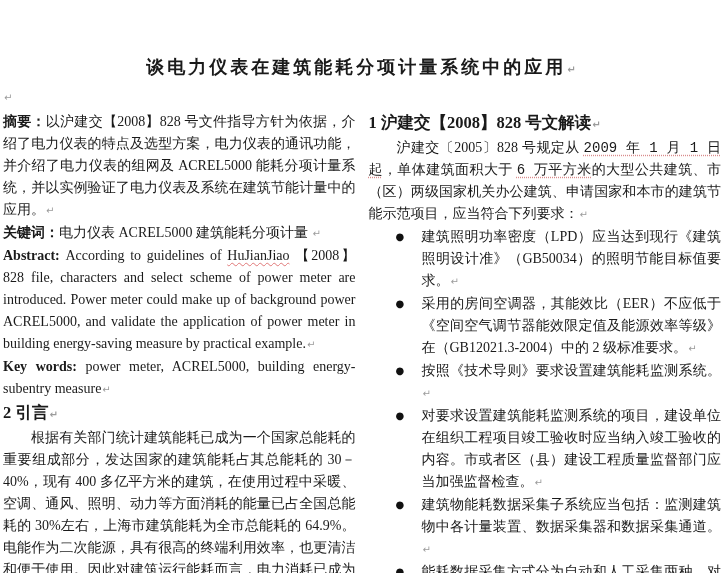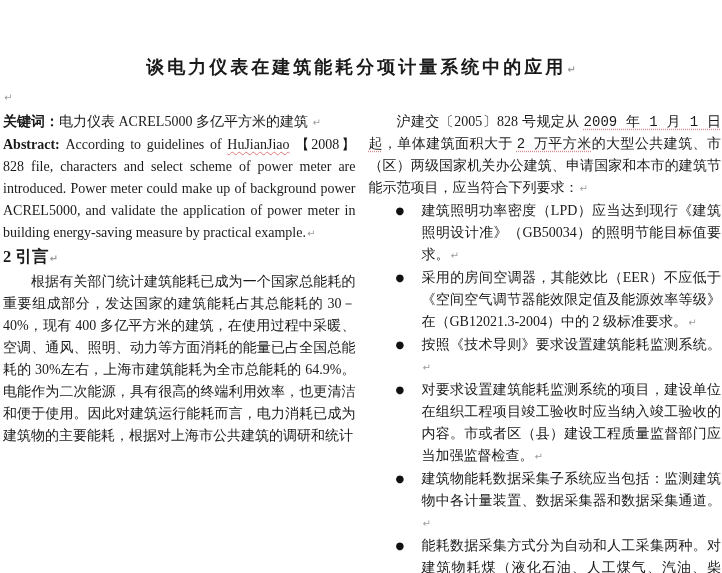--- a/index.html
+++ b/index.html
@@ -100,36 +100,39 @@
   </div>
 
   <div class="empty-line">
     <span class="pilcrow">↵</span>
   </div>
 
   <div class="cols">
 
     <div class="col">
 
+      <p class="body"><span class="lbl">摘要</span><span class="lbl">：</span><span>以沪建交【2008】828 号文件指导方针为依据，介绍了电力仪表的特点及选型方案，电力仪表的通讯功能，并介绍了电力仪表的组网及 ACREL5000 能耗分项计量系统，并以实例验证了电力仪表及系统在建筑节能计量中的应用。</span><span class="pilcrow">↵</span></p>
 
-      <p class="body"><span class="lbl">关键词</span><span class="lbl">：</span><span>电力仪表 ACREL5000 多亿平方米的建筑 </span><span class="pilcrow">↵</span></p>
+      <p class="body"><span class="lbl">关键词</span><span class="lbl">：</span><span>电力仪表 ACREL5000 建筑能耗分项计量 </span><span class="pilcrow">↵</span></p>
 
       <p class="body"><span class="lbl">Abstract</span><span class="lbl">:  </span><span>According to guidelines of </span><span class="wavy-underline">HuJianJiao</span><span> 【2008】828 file, characters and select scheme of power meter are introduced. Power meter could make up of background power ACREL5000, and validate the application of power meter in building energy-saving measure by practical example.</span><span class="pilcrow">↵</span></p>
 
+      <p class="body"><span class="lbl">Key words</span><span class="lbl">: </span><span>power meter, ACREL5000, building energy-subentry measure</span><span class="pilcrow">↵</span></p>
 
       <h2 class="sec h-left"><span>2 引言</span><span class="pilcrow">↵</span></h2>
 
       <p class="body indent"><span>根据有关部门统计建筑能耗已成为一个国家总能耗的重要组成部分，发达国家的建筑能耗占其总能耗的 30－40%，现有 400 多亿平方米的建筑，在使用过程中采暖、空调、通风、照明、动力等方面消耗的能量已占全国总能耗的 30%左右，上海市建筑能耗为全市总能耗的 64.9%。电能作为二次能源，具有很高的终端利用效率，也更清洁和便于使用。因此对建筑运行能耗而言，电力消耗已成为建筑物的主要能耗，根据对上海市公共建筑的调研和统计</span></p>
 
     </div>
 
     <div class="col">
 
+      <h2 class="sec h-right"><span>1 沪建交【2008】828 号文解读</span><span class="pilcrow">↵</span></h2>
 
-      <p class="body indent"><span>沪建交〔2005〕828 号规定从 </span><span class="dotted-underline">2009 年 1 月 1 日起</span><span>，单体建筑面积大于 </span><span class="dotted-underline">2 万平方米</span><span>的大型公共建筑、市（区）两级国家机关办公建筑、申请国家和本市的建筑节能示范项目，应当符合下列要求：</span><span class="pilcrow">↵</span></p>
+      <p class="body indent"><span>沪建交〔2005〕828 号规定从 </span><span class="dotted-underline">2009 年 1 月 1 日起</span><span>，单体建筑面积大于 </span><span class="dotted-underline">6 万平方米</span><span>的大型公共建筑、市（区）两级国家机关办公建筑、申请国家和本市的建筑节能示范项目，应当符合下列要求：</span><span class="pilcrow">↵</span></p>
 
       <ul class="bullets">
         <li><span class="bullet-mark">●</span><span>建筑照明功率密度（LPD）应当达到现行《建筑照明设计准》（GB50034）的照明节能目标值要求。</span><span class="pilcrow">↵</span></li>
         <li><span class="bullet-mark">●</span><span>采用的房间空调器，其能效比（EER）不应低于《空间空气调节器能效限定值及能源效率等级》在（GB12021.3-2004）中的 2 级标准要求。</span><span class="pilcrow">↵</span></li>
         <li><span class="bullet-mark">●</span><span>按照《技术导则》要求设置建筑能耗监测系统。</span><span class="pilcrow">↵</span></li>
         <li><span class="bullet-mark">●</span><span>对要求设置建筑能耗监测系统的项目，建设单位在组织工程项目竣工验收时应当纳入竣工验收的内容。市或者区（县）建设工程质量监督部门应当加强监督检查。</span><span class="pilcrow">↵</span></li>
         <li><span class="bullet-mark">●</span><span>建筑物能耗数据采集子系统应当包括：监测建筑物中各计量装置、数据采集器和数据采集通道。</span><span class="pilcrow">↵</span></li>
         <li><span class="bullet-mark">●</span><span>能耗数据采集方式分为自动和人工采集两种。对建筑物耗煤（液化石油、人工煤气、汽油、柴油、煤油）等能耗量，在无法实现自动采集情况下，应当通过人工采集方式输入能耗监测系统；对建筑物能耗监测系统的自动计量装置所采集的能耗数据，应当通过 RS485 接口，并采用 TCP/IP</span><span class="pilcrow"></span></li>
       </ul>
 

